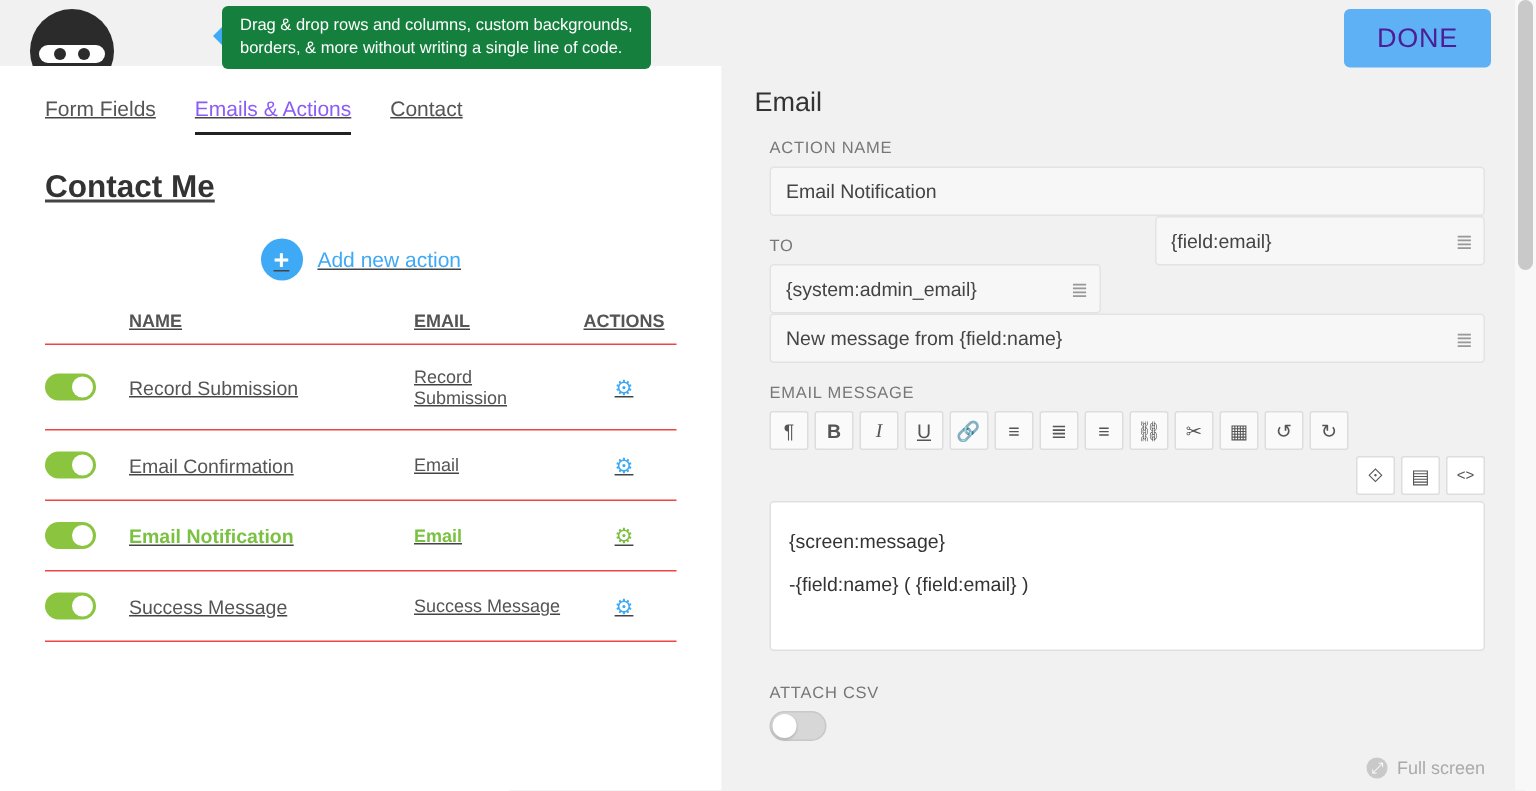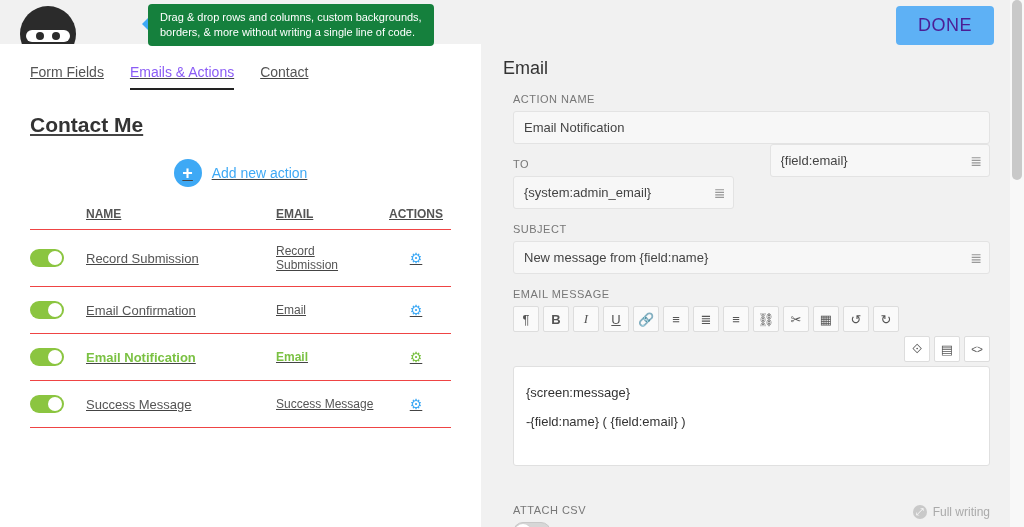--- a/index.html
+++ b/index.html
@@ -179,21 +179,21 @@
   }
   .toolbar-right .tb-btn { background:#fff; }
 
   .editor-body {
     background:#fff; border:1px solid #e0e0e0;
     border-radius:3px; min-height:100px;
     padding:14px 12px; margin-top:4px;
     font-size:13px; color:#333; line-height:1.8;
   }
 
-  .attach-row { margin-top:38px; }
+  .attach-row { margin-top:22px; }
   .grey-toggle {
     width:38px; height:20px; border-radius:12px;
     background:#d7d7d7; border:1px solid #c8c8c8;
     position:relative; cursor:pointer; margin-top:6px;
   }
   .grey-toggle::after {
     content:""; position:absolute;
     width:16px; height:16px; border-radius:50%;
     background:#fff; top:1px; left:1px;
     box-shadow:0 1px 2px rgba(0,0,0,.2);
@@ -316,21 +316,20 @@
       </div>
       <div>
         <div class="field-wrap">
           <input class="text-input has-list" value="{field:email}" style="">
           <span class="list-icon">≣</span>
         </div>
       </div>
     </div>
 
     <div style="padding-left:10px;">
-      <div class="field-label">SUBJECT</div>
       <div class="field-wrap">
         <input class="text-input has-list" value="New message from {field:name}" style="">
         <span class="list-icon">≣</span>
       </div>
     </div>
 
     <div style="padding-left:10px;">
       <div class="field-label">EMAIL MESSAGE</div>
       <div class="editor-toolbar">
         <div class="tb-btn">¶</div>
@@ -361,18 +360,18 @@
 
     <div class="attach-row" style="padding-left:10px;">
       <div class="field-label">ATTACH CSV</div>
       <div class="grey-toggle"></div>
     </div>
   </div>
 </div>
 
 <div class="fullscreen">
   <span class="fullscreen-ico">⤢</span>
-  <span>Full writing</span>
+  <span>Full screen</span>
 </div>
 
 <div class="scrollbar">
   <div class="scrollbar-thumb"></div>
 </div>
 
 </body></html>

